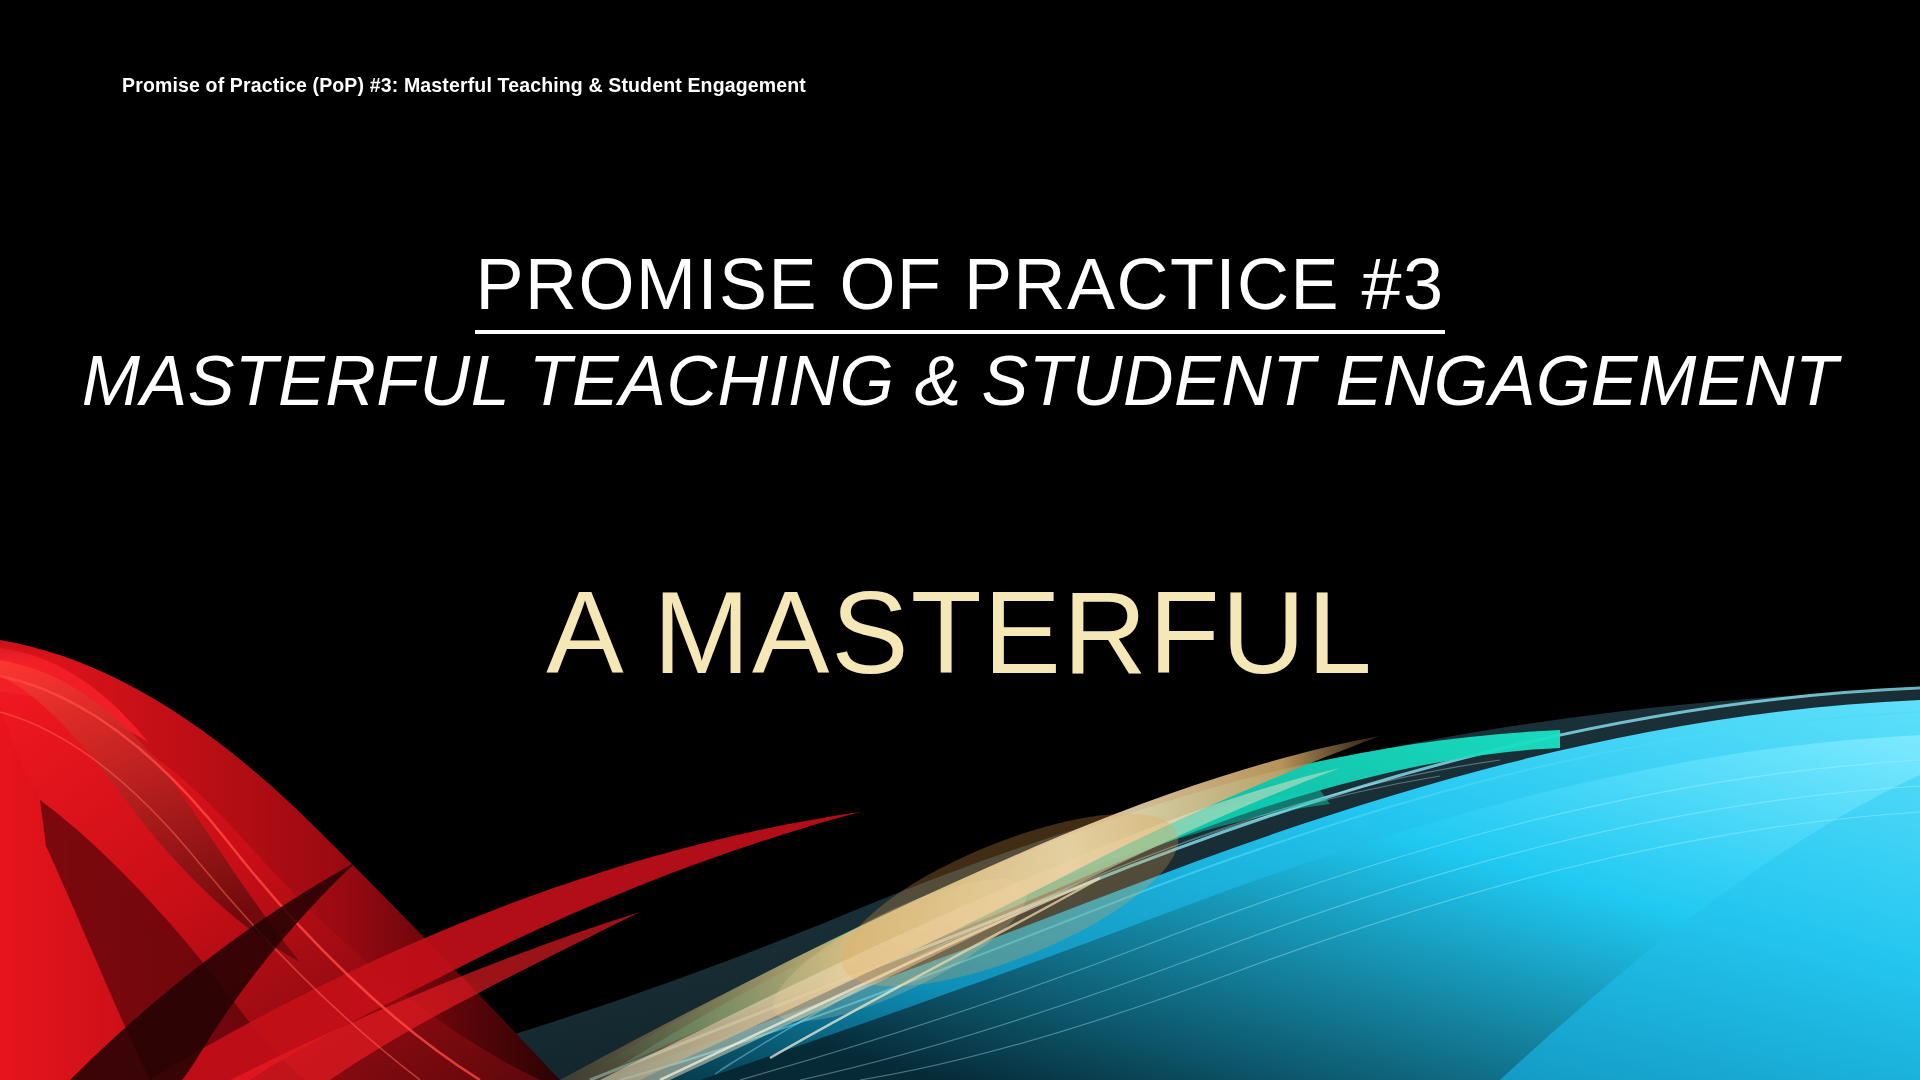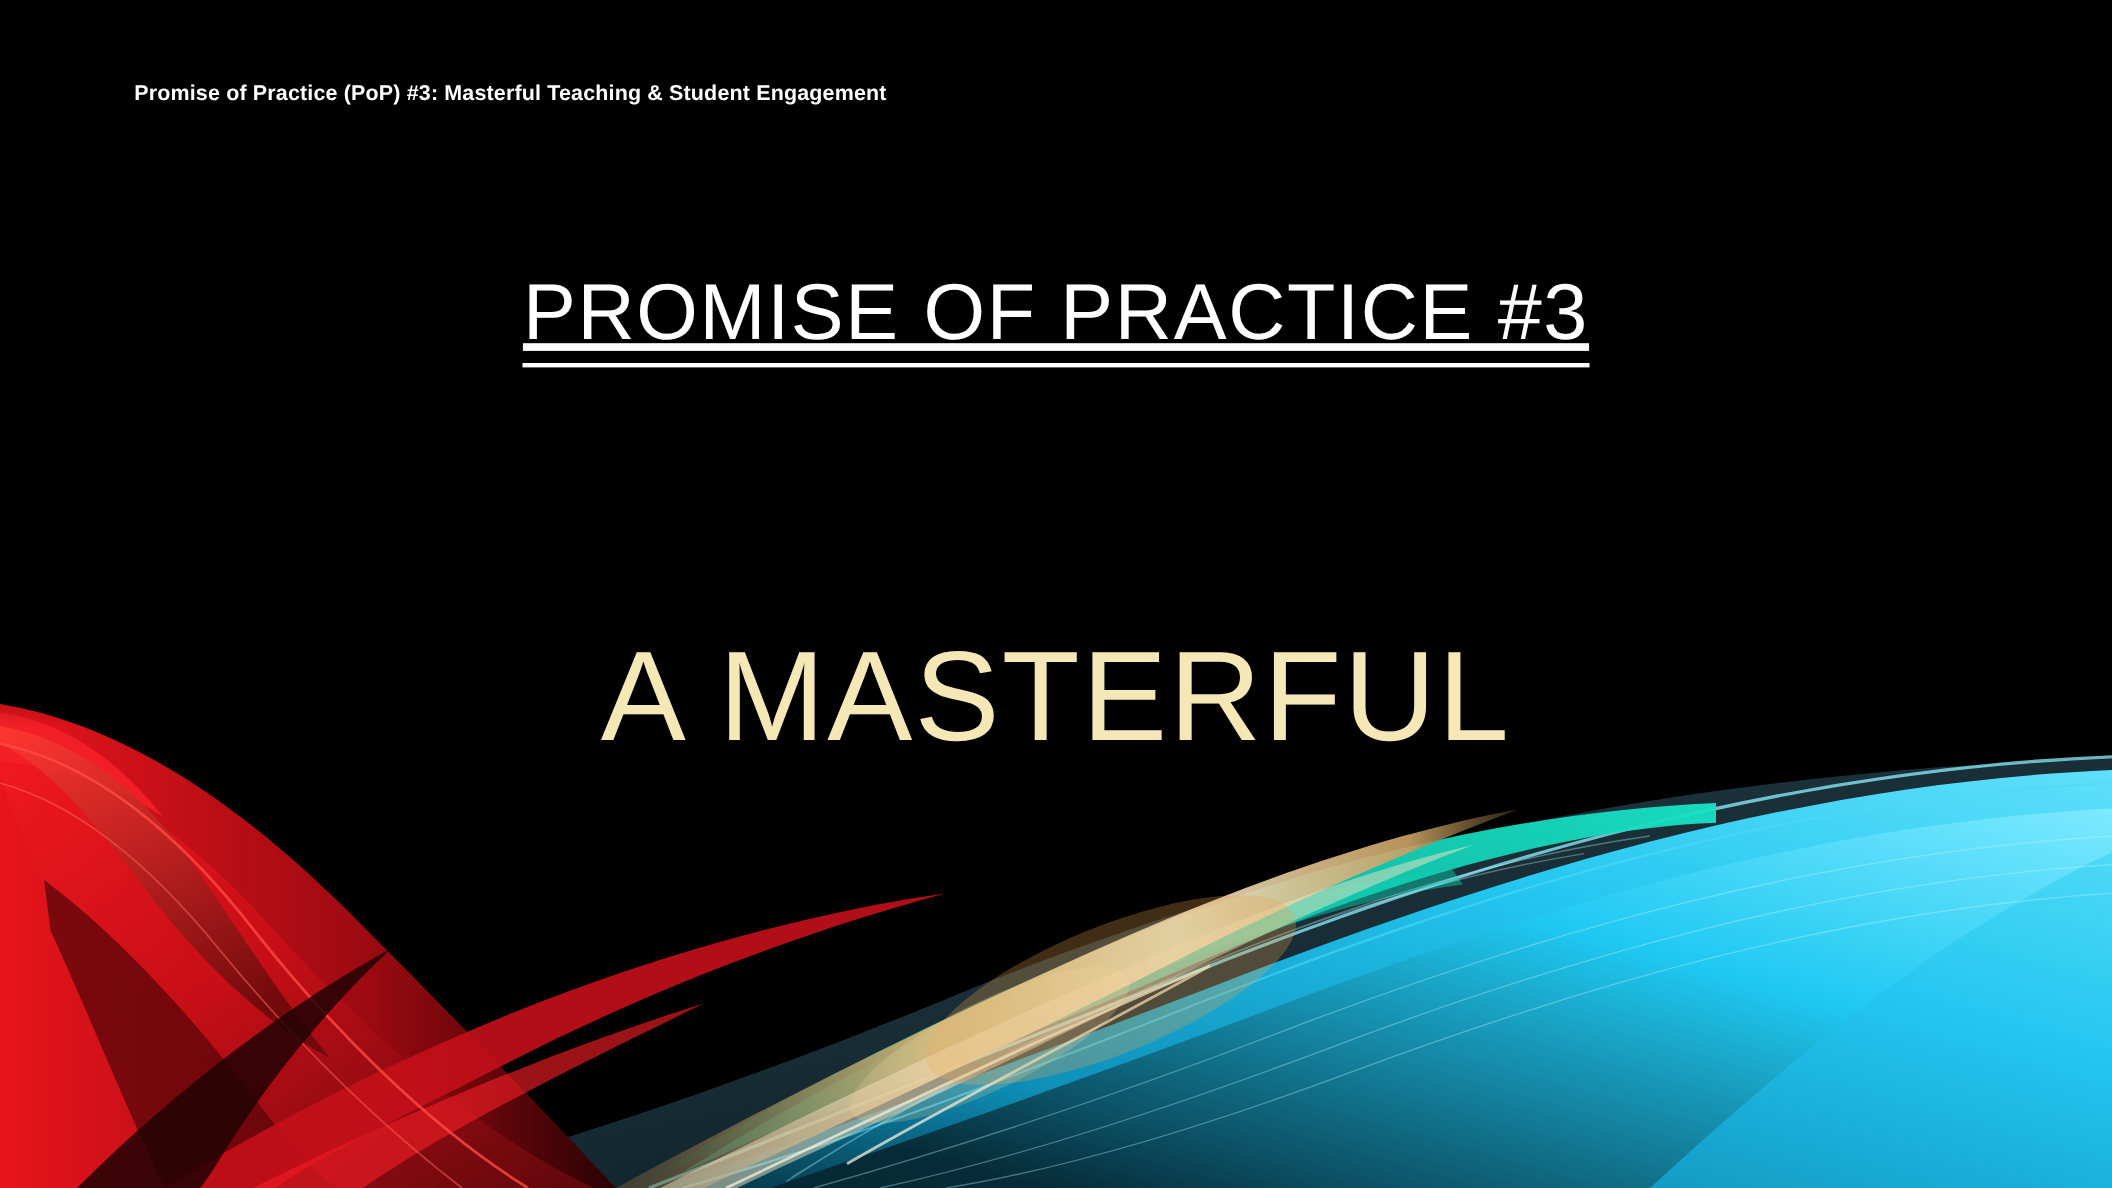--- a/index.html
+++ b/index.html
@@ -56,21 +56,20 @@
     width: 1920px;
     z-index: 5;
     text-align: center;
   }
   .title-line {
     color: #ffffff;
     font-family: "Liberation Sans", sans-serif;
     font-weight: 400;
     line-height: 1.0;
     white-space: nowrap;
-    text-decoration: underline;
   }
   #title-line-1 {
     font-size: 72px;
     letter-spacing: 1.5px;
     padding-bottom: 4px;
   }
   #title-line-1 .ul {
     border-bottom: 4px solid #ffffff;
     padding-bottom: 6px;
   }
@@ -201,17 +200,18 @@
 
     <rect x="0" y="520" width="1920" height="140" fill="url(#gDarkTop)"></rect>
   </svg>
 
   <div id="header-label">Promise of Practice (PoP) #3: Masterful Teaching &amp; Student Engagement</div>
 
   <div id="title-block">
     <div class="title-line" id="title-line-1">
       <span class="ul">PROMISE OF PRACTICE #3</span>
     </div>
+    <div class="title-line" id="title-line-2">MASTERFUL TEACHING &amp; STUDENT ENGAGEMENT</div>
   </div>
 
   <div id="subtitle">A MASTERFUL</div>
 
 </div>
 
 </body></html>

